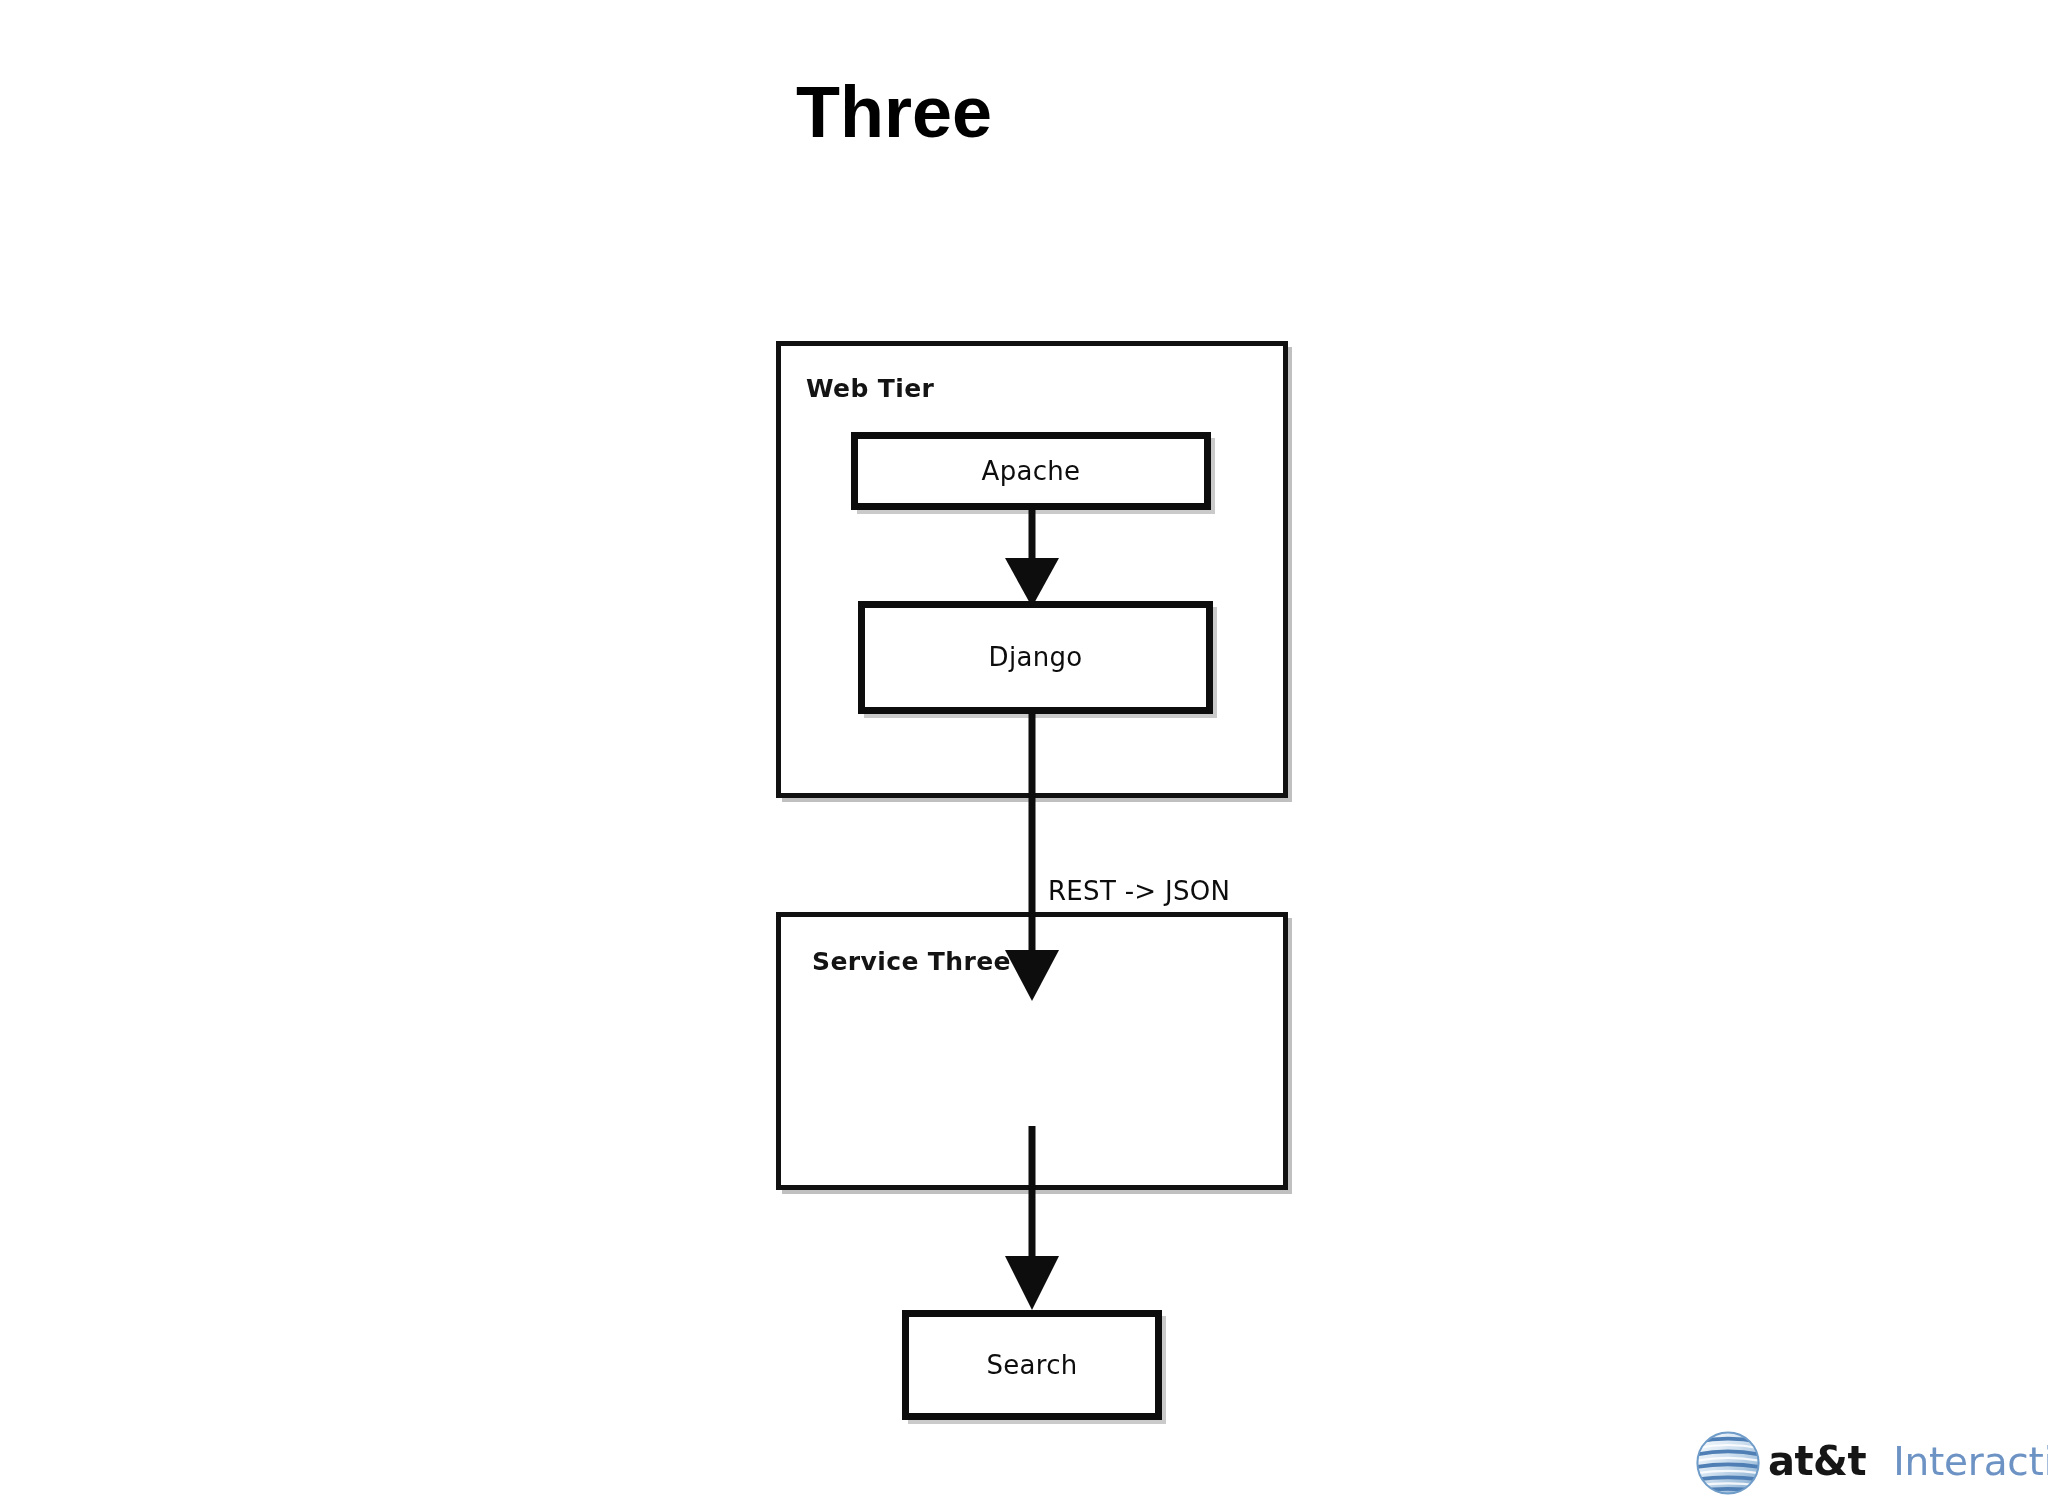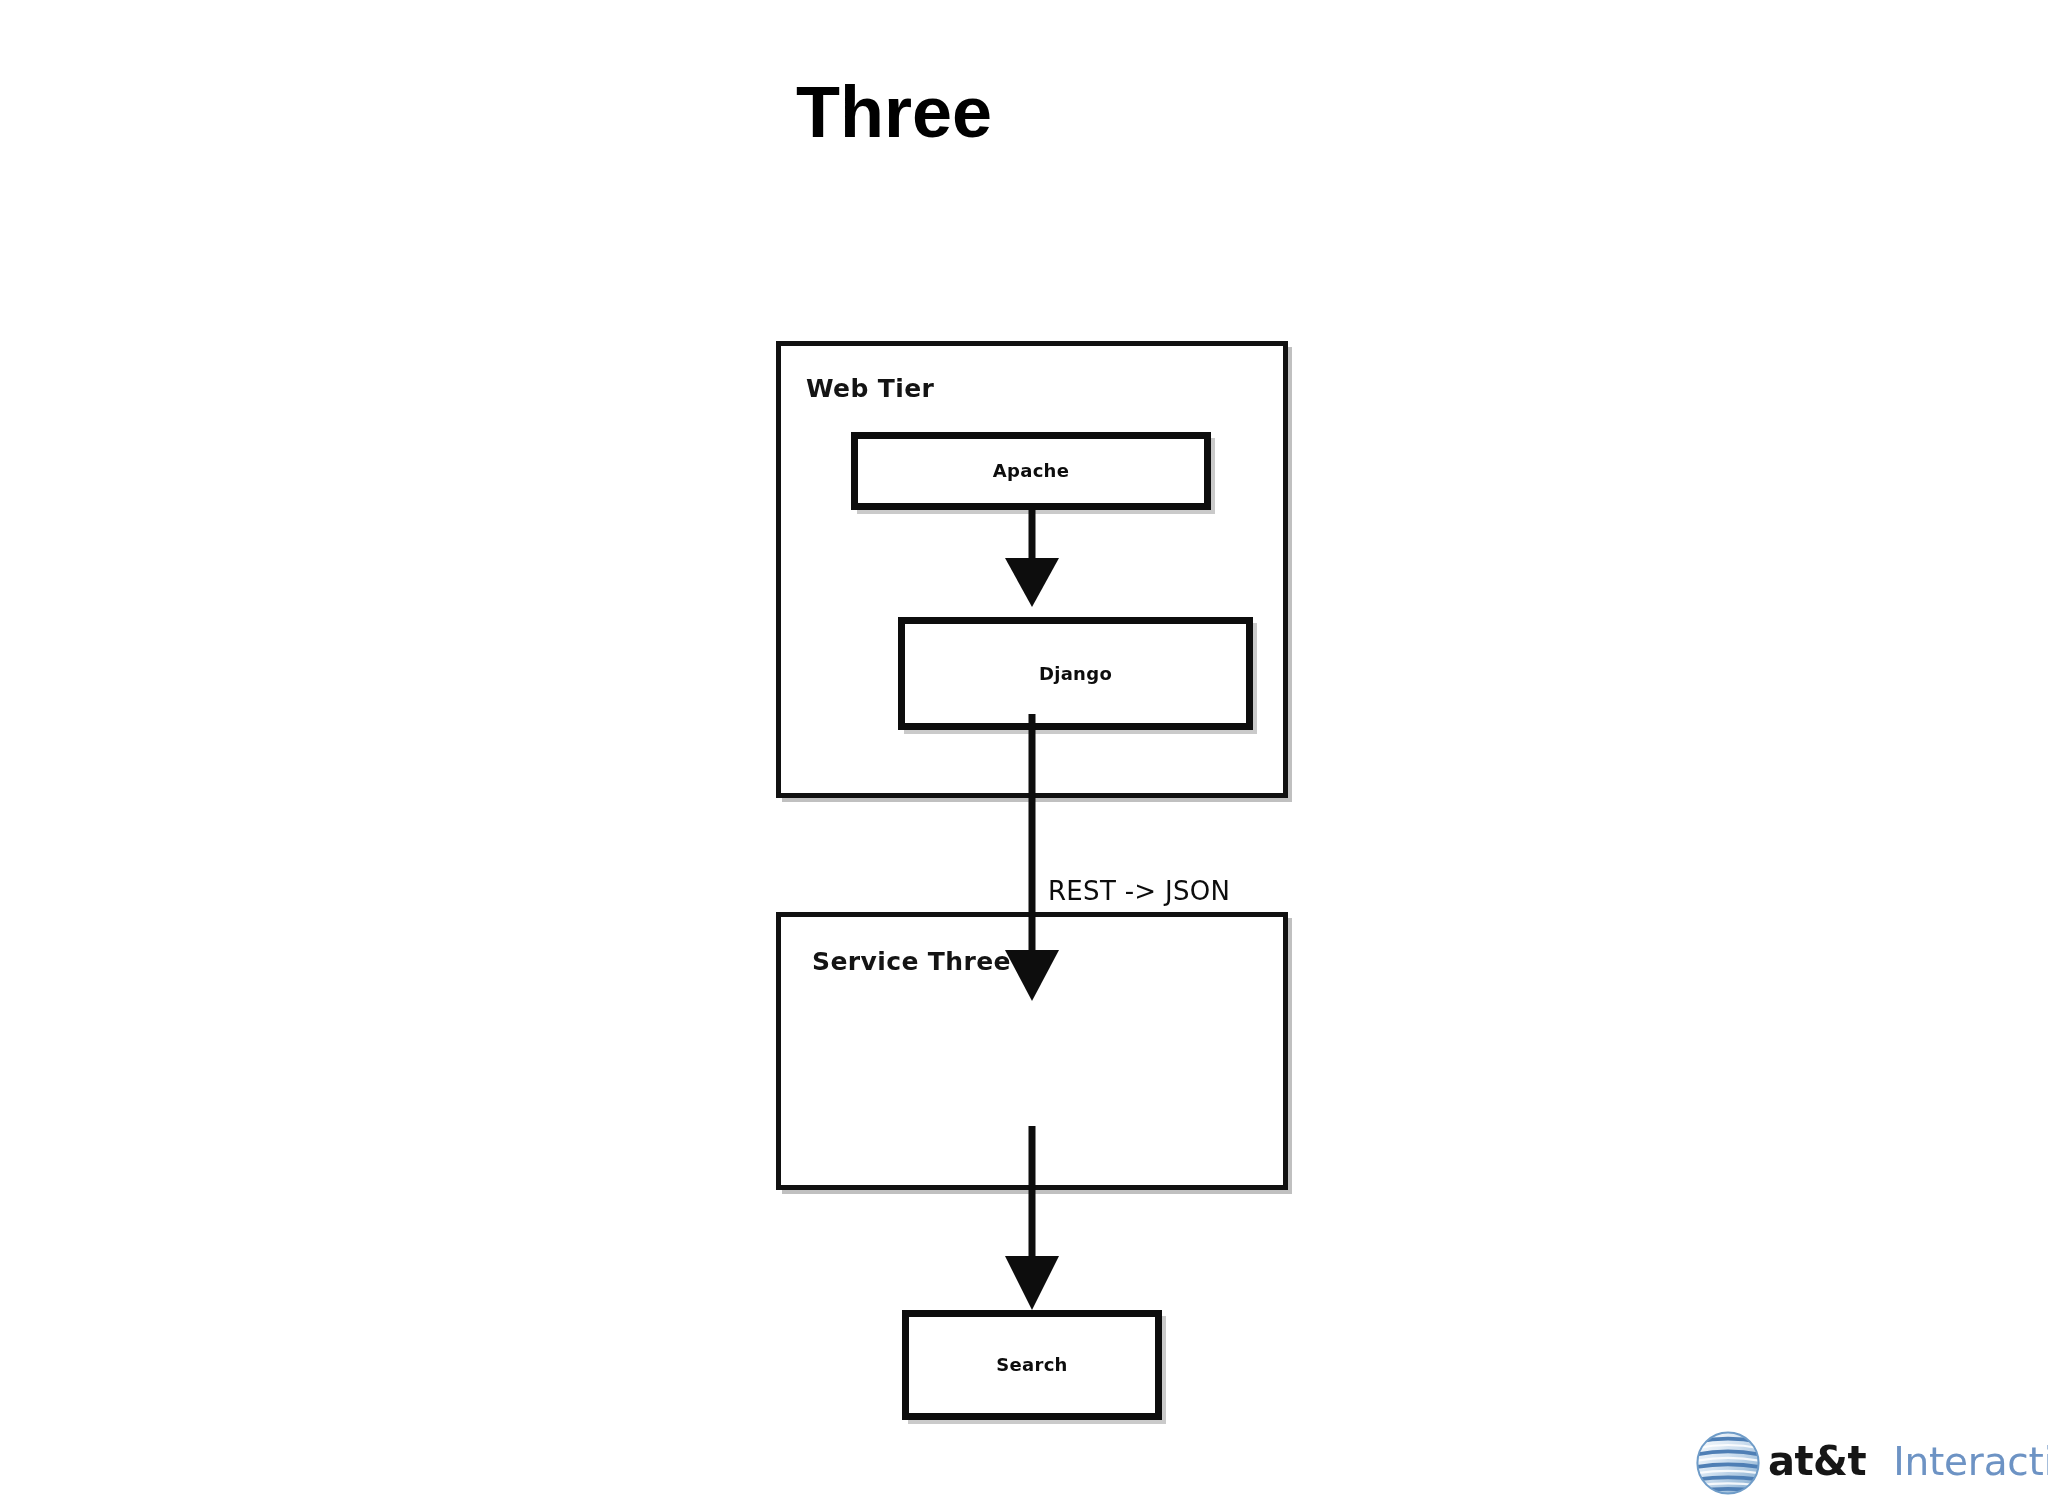--- a/index.html
+++ b/index.html
@@ -71,30 +71,30 @@
     border: 7px solid #0d0d0d;
     box-sizing: border-box;
     box-shadow: 5px 5px 0 -1px rgba(150,150,150,0.5);
     display: flex;
     align-items: center;
     justify-content: center;
     text-align: center;
   }
   .node-label {
     font-family: "DejaVu Sans", "Liberation Sans", sans-serif;
-    font-size: 18px;
-    font-weight: bold;
+    font-size: 26px;
+    font-weight: normal;
     color: #0d0d0d;
     line-height: 1.32;
     letter-spacing: 0.3px;
     white-space: pre-line;
   }
 
   #node-apache  { left: 851px; top: 432px;  width: 360px; height: 78px; }
-  #node-django  { left: 858px; top: 617px;  width: 355px; height: 113px; margin-left: 40px; }
+  #node-django  { left: 858px; top: 601px;  width: 355px; height: 113px; }
   #node-twisted { left: 850px; top: 1003px; width: 375px; height: 123px; }
   #node-search  { left: 902px; top: 1310px; width: 260px; height: 110px; }
 
   
   #connectors {
     position: absolute;
     left: 0; top: 0;
     width: 2048px;
     height: 1506px;
     pointer-events: none;

